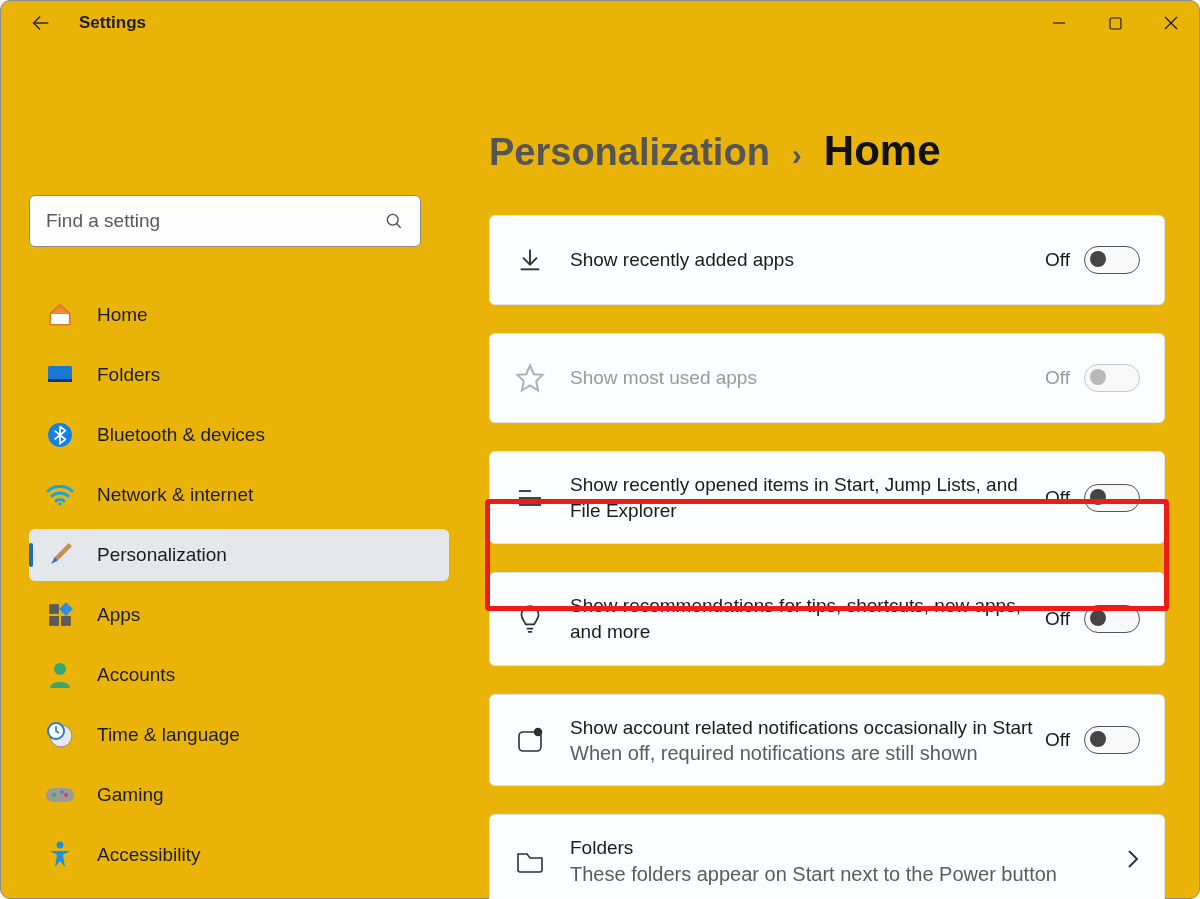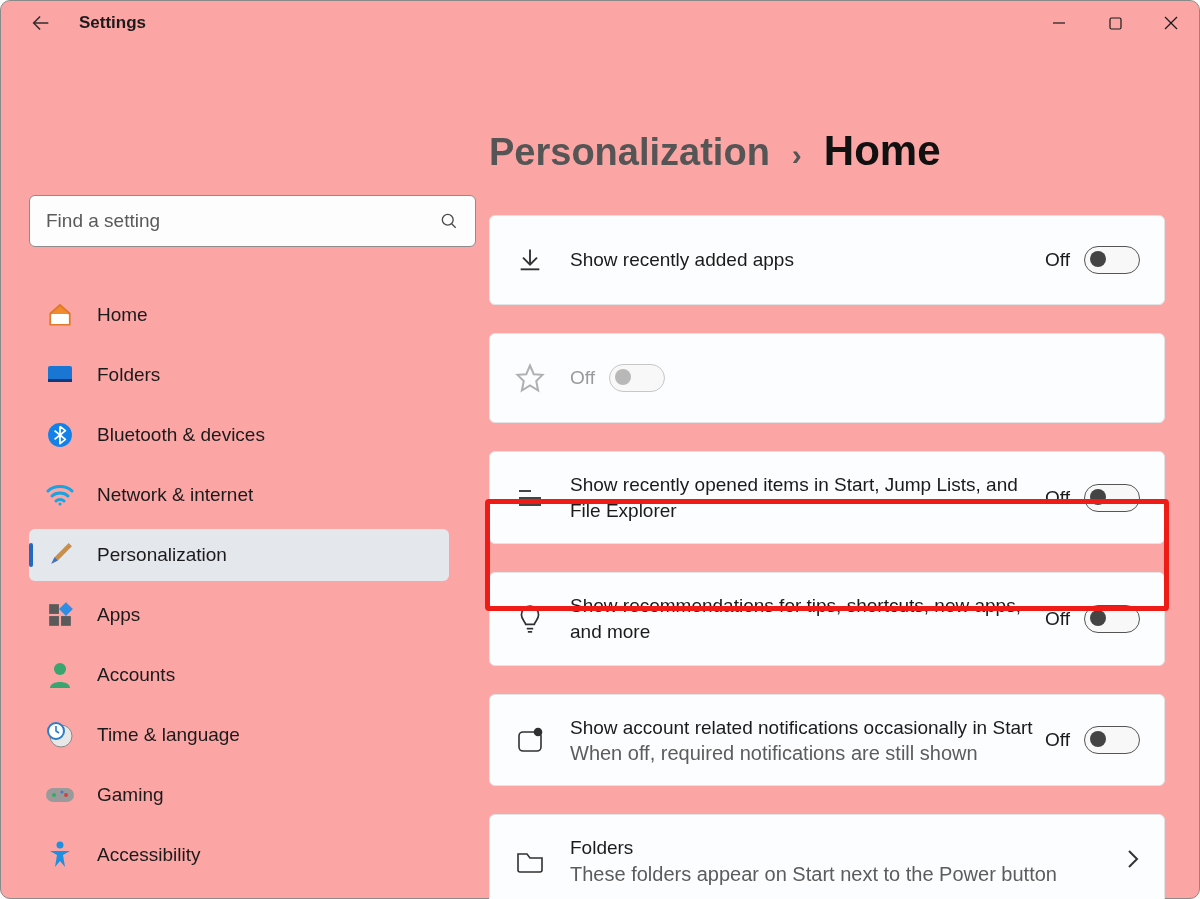--- a/index.html
+++ b/index.html
@@ -1,33 +1,33 @@
 <!DOCTYPE html>
 <html><head>
 <meta charset="utf-8">
 <style>
   * { box-sizing: border-box; margin: 0; padding: 0; font-family: "Segoe UI", Arial, sans-serif; }
   html, body { width: 1200px; height: 899px; overflow: hidden; }
   .window {
-    width: 1200px; height: 899px; background: #fca5a5;
+    width: 1200px; height: 899px; background: #eab308;
     border: 1px solid #8a8a8a; border-radius: 10px; position: relative;
     display: flex; flex-direction: column;
   }
   .titlebar {
     height: 56px; display: flex; align-items: center; padding: 0 0 0 20px;
   }
   .back-btn { width: 40px; height: 40px; display:flex; align-items:center; justify-content:center; cursor:pointer; }
   .app-title { font-size: 17px; color:#1b1b1b; margin-left: 18px; font-weight: 600;}
   .win-controls { margin-left: auto; display:flex; }
   .win-btn { width: 56px; height: 44px; display:flex; align-items:center; justify-content:center; cursor:pointer;}
   .body { flex:1; display:flex; }
   .sidebar { width: 460px; padding: 150px 18px 0 28px; }
   .search-box {
     display:flex; align-items:center; background:#fdfdfd; border:1px solid #8c8c8c;
-    border-radius:6px; height:52px; padding:0 16px; width: 447px;
+    border-radius:6px; height:52px; padding:0 16px; width: 392px;
   }
   .search-box input {
     flex:1; border:none; outline:none; font-size:19px; background:transparent; color:#1b1b1b;
   }
   .search-box input::placeholder { color:#5a5a5a; }
   .nav { margin-top: 42px; width: 420px;}
   .nav-item {
     display:flex; align-items:center; height:52px; padding:0 10px; border-radius:6px;
     cursor:pointer; margin-bottom: 8px; position:relative;
   }
@@ -259,20 +259,23 @@
               </div>
           </div>
         </div>
 
         <div class="card disabled">
           <span class="card-icon">
             <svg width="30" height="30" viewBox="0 0 24 24" fill="none" stroke="currentColor" stroke-width="1.6">
                 <polygon points="12 2 15 9 22 9.5 17 14.5 18.5 22 12 18 5.5 22 7 14.5 2 9.5 9 9"></polygon>
               </svg>
           </span>
+          <div class="card-text">
+              <div class="card-title">Show most used apps</div>
+            </div>
           <div class="toggle-wrap">
             <span class="toggle-label">Off</span>
             <div class="toggle">
                 <div class="knob"></div>
               </div>
           </div>
         </div>
 
         <div class="card">
           <span class="card-icon">

